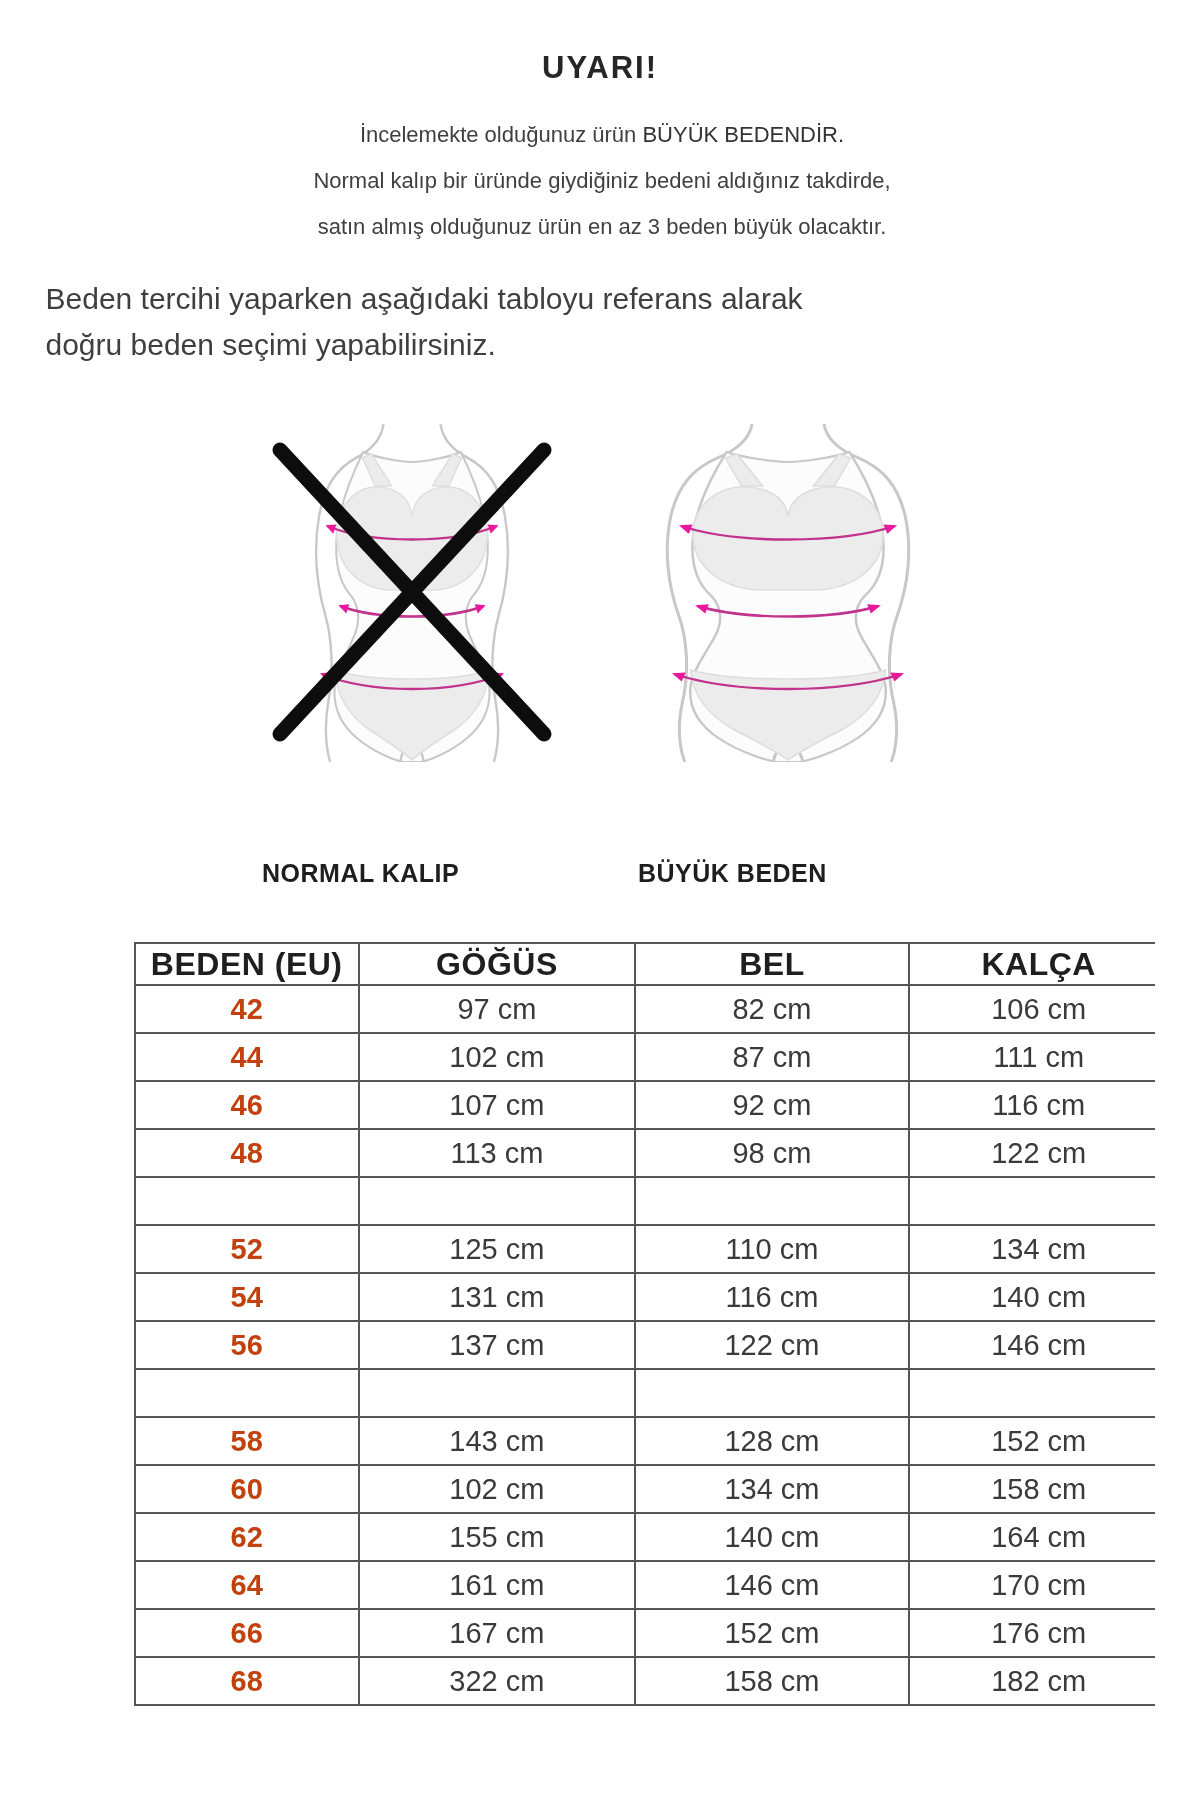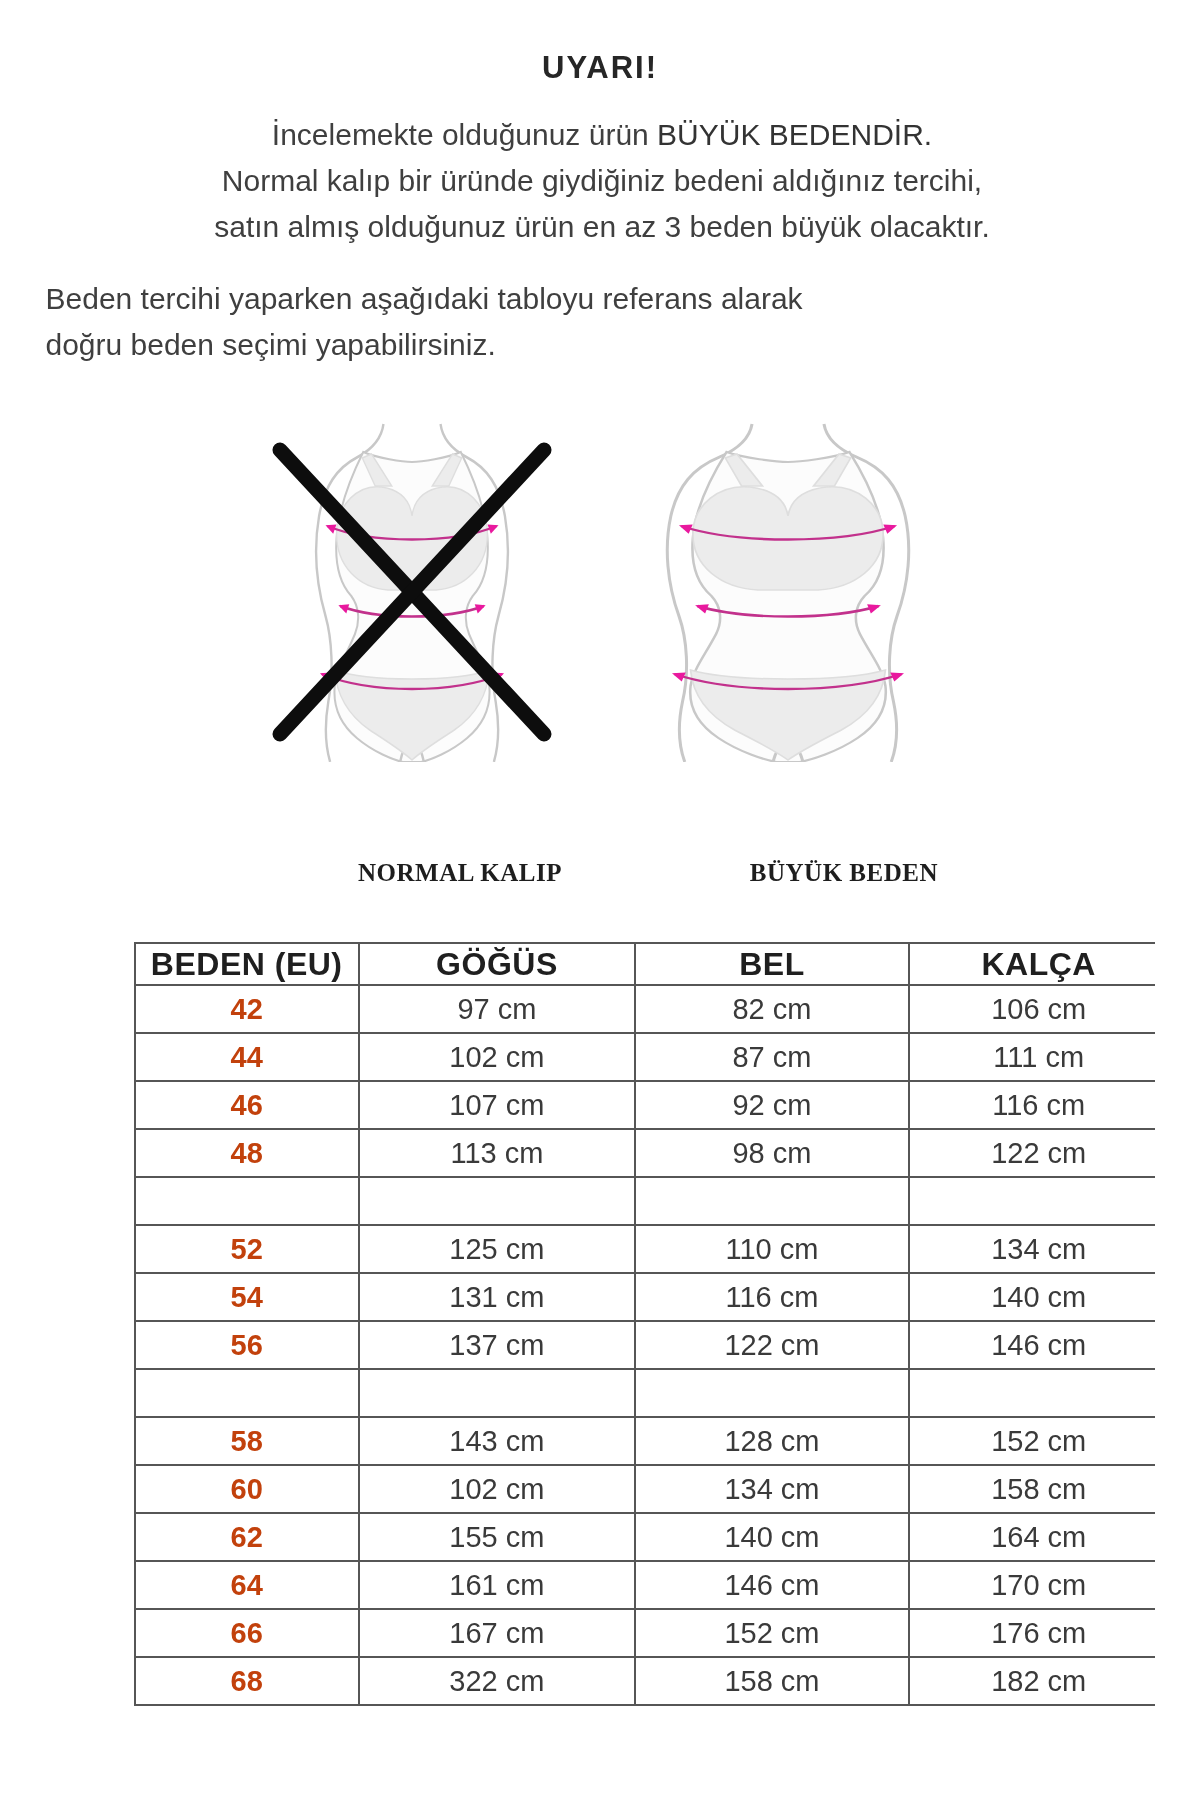--- a/index.html
+++ b/index.html
@@ -17,38 +17,38 @@
     text-align:center;
     font-size:31px;
     line-height:40px;
     font-weight:bold;
     letter-spacing:2px;
     color:#262626;
   }
   .intro{
     margin:24px 0 0 4px;
     text-align:center;
-    font-size:30px;
+    font-size:22px;
     line-height:46px;
     color:#3f3f3f;
   }
   .intro .caps{ color:#333333; }
   .instruction{
     margin:26px 0 0 0;
     font-size:30px;
     line-height:46px;
     color:#3f3f3f;
   }
   .figures{
     margin-top:54px;
     display:flex;
     justify-content:center;
     gap:76px;
   }
-  .figure-block{ width:300px; text-align:right;font-family:Liberation Serif, serif; }
+  .figure-block{ width:300px; text-align:left; }
   .figure-svg{ width:300px; height:340px; display:block; }
   .caption{
     margin-top:96px;
     font-size:25px;
     line-height:30px;
     font-weight:bold;
     letter-spacing:0.5px;
     color:#1e1e1e;
   }
   
@@ -110,21 +110,21 @@
       <path class="arrow" marker-start="url(#ah)" marker-end="url(#ah)" d="M72,184 C112,198 188,198 228,184"></path>
       <path class="arrow" marker-start="url(#ah)" marker-end="url(#ah)" d="M52,252 C105,272 195,272 248,252"></path>
     </g>
   </defs>
 </svg>
 
 <div class="page">
 
   <h1 class="page-title">UYARI!</h1>
 
-  <p class="intro"><span>İncelemekte olduğunuz ürün </span><span class="caps">BÜYÜK BEDENDİR.</span><br><span>Normal kalıp bir üründe giydiğiniz bedeni aldığınız tercihi,</span><br><span>satın almış olduğunuz ürün en az 3 beden büyük olacaktır.</span></p>
+  <p class="intro"><span>İncelemekte olduğunuz ürün </span><span class="caps">BÜYÜK BEDENDİR.</span><br><span>Normal kalıp bir üründe giydiğiniz bedeni aldığınız takdirde,</span><br><span>satın almış olduğunuz ürün en az 3 beden büyük olacaktır.</span></p>
 
   <p class="instruction"><span>Beden tercihi yaparken aşağıdaki tabloyu referans alarak</span><br><span>doğru beden seçimi yapabilirsiniz.</span></p>
 
   <div class="figures">
     <div class="figure-block">
       <svg class="figure-svg" viewBox="0 0 300 340">
         <use href="#body-figure" transform="translate(150,0) scale(0.92,1) translate(-150,0)"></use>
         <line class="cross" x1="18" y1="28" x2="282" y2="312"></line>
         <line class="cross" x1="282" y1="28" x2="18" y2="312"></line>
       </svg>

